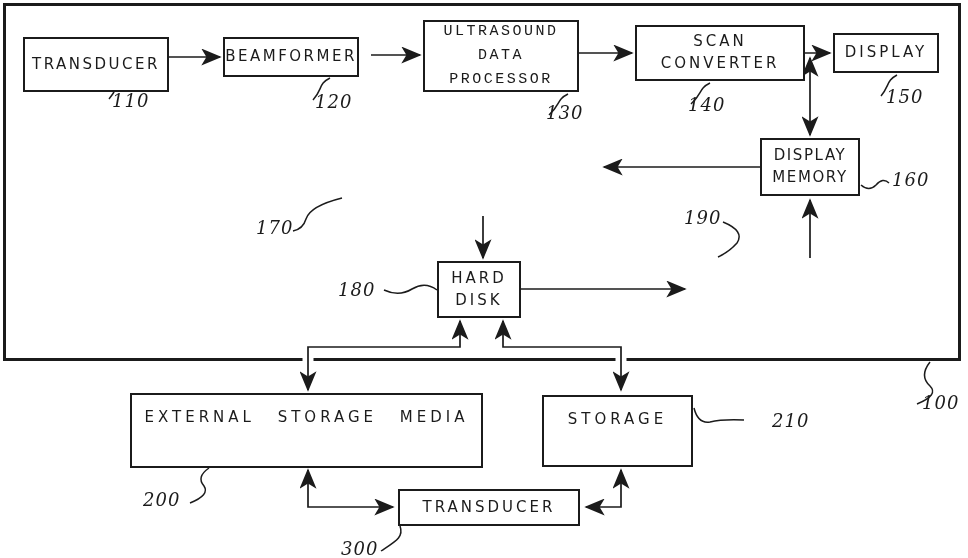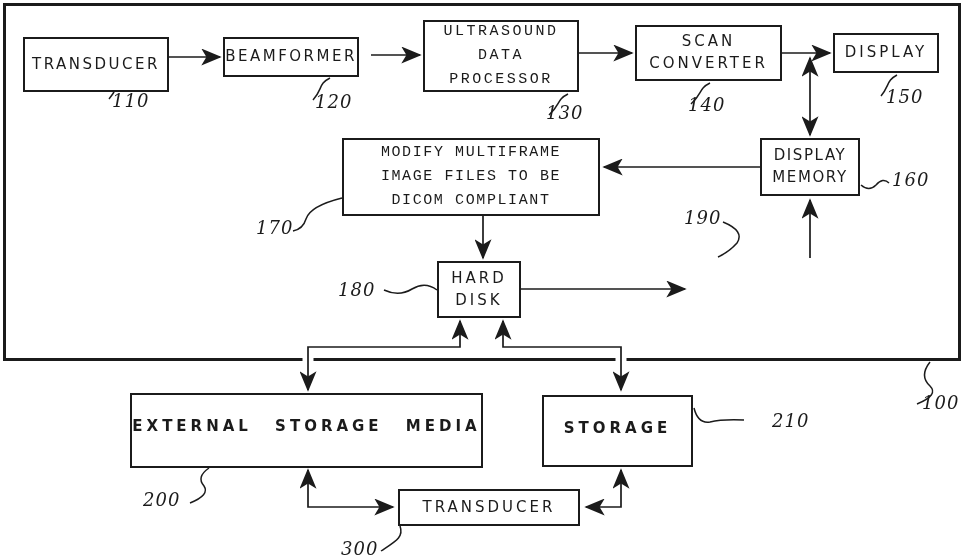--- a/index.html
+++ b/index.html
@@ -33,21 +33,21 @@
     text-align: center;
   }
   .block-label {
     white-space: pre-line;
     font-size: 15px;
     line-height: 1.45;
     letter-spacing: 2.5px;
     color: var(--ink);
   }
   .block.top-align { align-items: flex-start; }
-  .block.top-align .block-label { padding-top: 21px; font-weight: bold; }
+  .block.top-align .block-label { padding-top: 12px; }
   .ls-wide  .block-label { letter-spacing: 4px; word-spacing: 14px; }
   .ls-mid   .block-label { letter-spacing: 3px; }
   .ls-tight .block-label { letter-spacing: 1.6px; }
   .lh-tall  .block-label { line-height: 1.62; font-family: Liberation Mono, monospace; }
   .ref {
     position: absolute;
     font-family: "DejaVu Serif", serif;
     font-style: italic;
     font-size: 18px;
     letter-spacing: 1px;
@@ -117,39 +117,34 @@
   <div class="block" style="left:223px;top:37px;width:136px;height:40px">
     <span class="block-label">BEAMFORMER</span>
   </div>
 
   <div class="block lh-tall" style="left:423px;top:20px;width:156px;height:72px">
     <span class="block-label">ULTRASOUND
 DATA
 PROCESSOR</span>
   </div>
 
-  <div class="block ls-mid" style="left:635px;top:25px;width:147px;height:56px">
+  <div class="block ls-mid" style="left:635px;top:25px;width:170px;height:56px">
     <span class="block-label">SCAN
 CONVERTER</span>
   </div>
 
   <div class="block ls-mid" style="left:833px;top:33px;width:106px;height:40px">
     <span class="block-label">DISPLAY</span>
   </div>
 
   <div class="block ls-tight" style="left:760px;top:138px;width:100px;height:58px">
     <span class="block-label">DISPLAY
 MEMORY</span>
   </div>
 
-  <div class="block ls-tight lh-tall" style="left:342px;top:138px;width:258px;height:78px">
-    <span class="block-label">MODIFY MULTIFRAME
-IMAGE FILES TO BE
-DICOM COMPLIANT</span>
-  </div>
 
   <div class="block ls-mid" style="left:437px;top:261px;width:84px;height:57px">
     <span class="block-label">HARD
 DISK</span>
   </div>
 
 
   <div class="block ls-wide top-align" style="left:130px;top:393px;width:353px;height:75px">
     <span class="block-label">EXTERNAL STORAGE MEDIA</span>
   </div>

